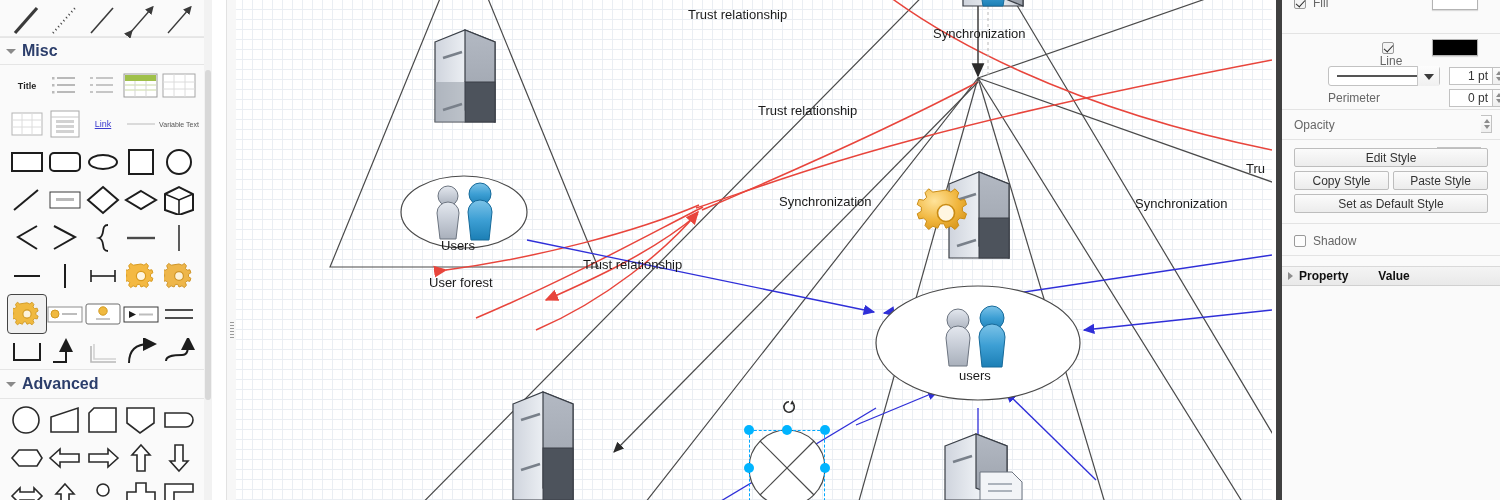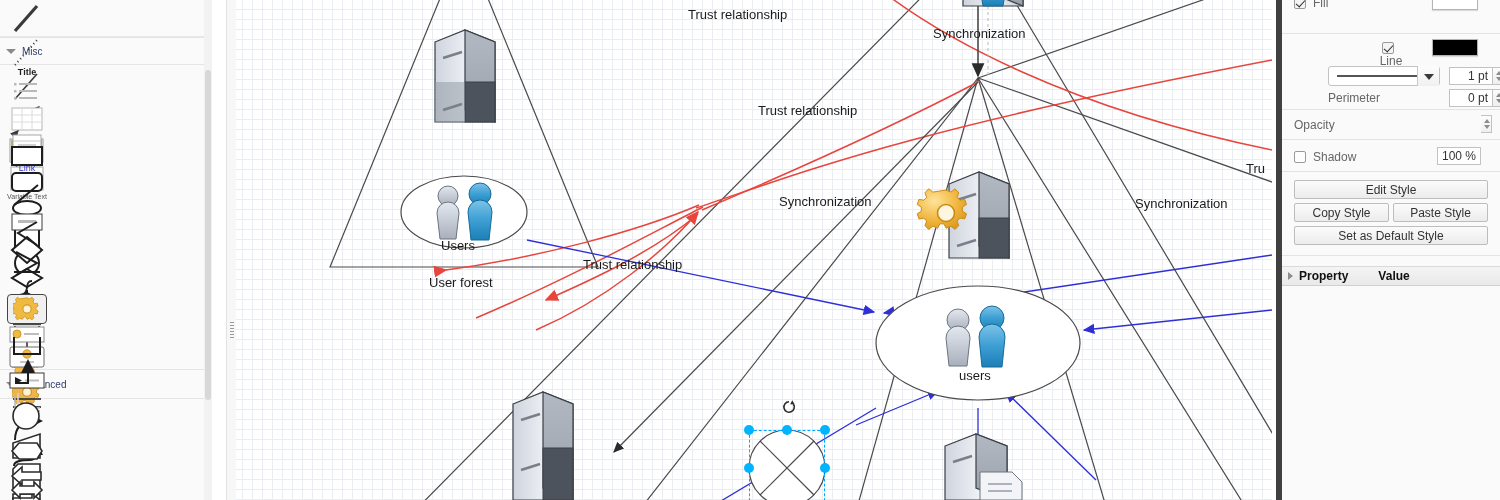--- a/index.html
+++ b/index.html
@@ -8,37 +8,37 @@
     font-family:"Liberation Sans","DejaVu Sans",sans-serif;
     font-size:12px;color:#000;background:#fff;
   }
   #app{position:relative;width:1500px;height:500px;}
 
   
   #palette{
     position:absolute;left:0;top:0;width:212px;height:500px;
     background:#fafafa;overflow:hidden;
   }
-  .pal-row{display:flex;width:212px;flex-direction:column;}
+  .pal-row{display:flex;width:212px;}
   .pal-cell{
     width:38px;height:38px;margin:0 0 0 0;
     display:flex;align-items:center;justify-content:center;
     position:relative;
   }
   .pal-row.pad{padding:2px 6px 2px 8px;box-sizing:border-box;}
   .sec-head{
     height:26px;display:flex;align-items:center;
     padding-left:6px;border-top:1px solid #e5e5e5;border-bottom:1px solid #e5e5e5;
     background:#fafafa;box-sizing:border-box;
   }
   .sec-head .caret{
     width:0;height:0;border-left:5px solid transparent;border-right:5px solid transparent;
     border-top:5px solid #8a8a8a;margin-right:6px;
   }
-  .sec-head .sec-label{font-size:10px;color:#2c3e6b;font-weight:400;}
+  .sec-head .sec-label{font-size:16px;color:#2c3e6b;font-weight:700;}
   .sep{height:1px;background:#e8e8e8;width:212px;}
   .pal-sel{
     outline:1px solid #444;border-radius:3px;background:#f0f0f0;
   }
   #pal-scroll{
     position:absolute;left:205px;top:70px;width:6px;height:330px;
     background:#d8d8d8;border-radius:3px;
   }
   #pal-scrolltrack{
     position:absolute;left:204px;top:0;width:8px;height:500px;background:#f2f2f2;
@@ -794,36 +794,36 @@
         <div class="spin" style="left:199px;top:1px;"></div>
       </div>
     </div>
 
     <div class="fmt-sec" style="padding:6px 12px;height:30px;position:relative;">
       <span class="fmt-label" style="position:absolute;left:12px;top:8px;">Opacity</span>
       <div class="num" style="left:155px;top:5px;margin-top:32px;">100 %</div>
       <div class="spin" style="left:199px;top:5px;"></div>
     </div>
 
-    <div class="fmt-sec" style="padding:8px 12px;height:32px;">
-      <div class="fmt-row" style="height:18px;">
-        <span class="cb"></span>
-        <span class="fmt-label">Shadow</span>
-      </div>
-    </div>
-
     <div class="fmt-sec" style="padding:8px 12px 10px 12px;">
       <div class="btn" style="width:100%;">Edit Style</div>
       <div style="display:flex;gap:4px;margin-top:4px;">
         <div class="btn" style="flex:1;">Copy Style</div>
         <div class="btn" style="flex:1;">Paste Style</div>
       </div>
       <div class="btn" style="width:100%;margin-top:4px;">Set as Default Style</div>
     </div>
 
+    <div class="fmt-sec" style="padding:8px 12px;height:32px;">
+      <div class="fmt-row" style="height:18px;">
+        <span class="cb"></span>
+        <span class="fmt-label">Shadow</span>
+      </div>
+    </div>
+
     <div id="prop-head" style="top:266px;">
       <div class="tri"></div>
       <div class="ph">Property</div>
       <div class="ph val">Value</div>
     </div>
     <div style="position:absolute;left:0;right:0;top:287px;bottom:0;background:#fafafa;"></div>
   </div>
 
 </div>
 

